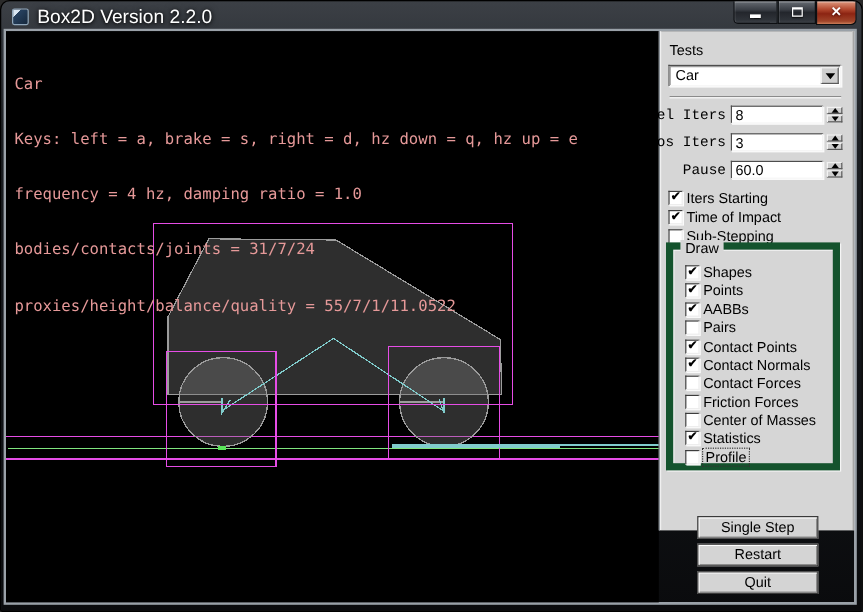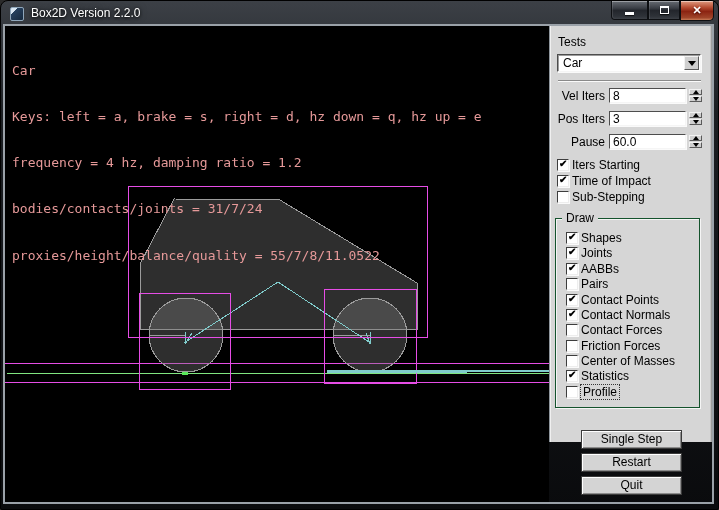--- a/index.html
+++ b/index.html
@@ -13,21 +13,21 @@
   }
 
   
   .titlebar { position:absolute; left:0; top:0; width:100%; height:25px; }
   .app-icon {
     position:absolute; left:9px; top:6px; width:14px; height:14px;
     background:linear-gradient(135deg,#d9e6f2 0%,#d9e6f2 28%,#27415f 28%,#16283c 100%);
     border:1px solid #8fa6ba; border-radius:2px;
   }
   .title-text {
-    position:absolute; left:30px; top:5px; font-size:12px; color:#ffffff;
+    position:absolute; left:30px; top:5px; font-size:16px; color:#ffffff;
     text-shadow:0 1px 3px rgba(0,0,0,0.95), 0 0 6px rgba(0,0,0,0.6); white-space:nowrap;
   }
   .cap-group { position:absolute; right:4px; top:0; display:flex; }
   .cap-btn {
     height:19px; border:1px solid #0d0f12; border-top:none;
     background:linear-gradient(180deg,#676c73 0%,#3a3e45 40%,#23262c 52%,#2e3238 85%,#3c4046 100%);
     box-shadow:inset 0 1px 0 rgba(255,255,255,0.35), inset 1px 0 0 rgba(255,255,255,0.12);
     display:flex; align-items:center; justify-content:center; cursor:default;
   }
   .cap-min { width:37px; border-radius:0 0 0 4px; }
@@ -68,21 +68,21 @@
   .combo-btn {
     position:absolute; right:1px; top:1px; width:15px; height:14px; background:#cfcfcf;
     border:1px solid; border-color:#f2f2f2 #5a5a5a #5a5a5a #f2f2f2;
     display:flex; align-items:center; justify-content:center;
   }
   .tri-down { width:0; height:0; border-left:4px solid transparent; border-right:4px solid transparent; border-top:5px solid #000; }
 
   .separator { position:absolute; left:8px; top:54px; width:143px; height:2px; border-top:1px solid #8a8a8a; border-bottom:1px solid #fafafa; }
 
   .frow { position:absolute; left:0; height:15px; }
-  .frow .flabel { position:absolute; right:108px; top:1px; text-align:right; white-space:nowrap; }
+  .frow .flabel { position:absolute; right:108px; top:1px; text-align:right; white-space:nowrap;font-family:Liberation Mono, monospace; }
   .edit {
     position:absolute; left:59px; top:0; width:77px; height:15px; background:#fff;
     border:1px solid; border-color:#4d4d4d #f5f5f5 #f5f5f5 #4d4d4d;
     box-shadow:1px 1px 0 #fafafa;
     font-family:"Liberation Sans", sans-serif; font-size:12px; padding:0 3px; color:#000; outline:none;
   }
   .spinner { position:absolute; left:139px; top:1px; width:13px; height:13px; }
   .sp-btn {
     position:absolute; left:0; width:13px; height:6px; background:#cfcfcf;
     border:1px solid; border-color:#f2f2f2 #5a5a5a #5a5a5a #f2f2f2;
@@ -96,22 +96,22 @@
   .cb {
     position:absolute; left:0; top:0; width:12px; height:12px; background:#fff;
     border:1px solid; border-color:#3d3d3d #ededed #ededed #3d3d3d;
     box-shadow:1px 1px 0 #fafafa;
   }
   .cb.checked::after { content:"\2714"; position:absolute; left:1px; top:-2px; font-size:10px; font-weight:bold; color:#000; }
   .cblabel { position:absolute; left:15px; top:-1px; white-space:nowrap; }
   .cblabel.focused { outline:1px dotted #333; padding:0 2px;text-align:right; }
 
   .groupbox {
-    position:absolute; left:5px; top:192px; width:145px; height:190px;
-    border:1px solid #14532d; box-shadow:inset 1px 1px 0 #f5f5f5, 1px 1px 0 #f5f5f5;
+    position:absolute; left:5px; top:176px; width:145px; height:190px;
+    border:6px solid #14532d; box-shadow:inset 1px 1px 0 #f5f5f5, 1px 1px 0 #f5f5f5;
   }
   .group-title { position:absolute; left:6px; top:-8px; background:#d6d6d6; padding:0 4px; }
 
   .gbtn {
     position:absolute; left:31px; width:101px; height:19px; background:#d4d4d4;
     border:1px solid #3a3a3a; box-shadow:inset 1px 1px 0 #ffffff, inset -1px -1px 0 #8c8c8c;
     text-align:center; line-height:17px; cursor:default;
   }
 </style>
 </head>
@@ -162,23 +162,23 @@
         <rect x="319" y="263" width="92" height="94" fill="none" stroke="#e64de6"></rect>
 
         <rect x="177" y="346" width="6" height="3" stroke="none" fill="#59e659"></rect>
 
         <line x1="322" y1="345.5" x2="462" y2="345.5" stroke-width="3" fill="none" stroke="#80cccc"></line>
         <line x1="462" y1="345" x2="544" y2="345" stroke-width="2" fill="none" stroke="#80cccc"></line>
       </svg>
       <div class="overlay">
         <div>Car</div>
         <div>Keys: left = a, brake = s, right = d, hz down = q, hz up = e</div>
-        <div>frequency = 4 hz, damping ratio = 1.2</div>
+        <div>frequency = 4 hz, damping ratio = 1.0</div>
         <div>bodies/contacts/joints = 31/7/24</div>
-        <div>proxies/height/balance/quality = 55/7/8/11.0522</div>
+        <div>proxies/height/balance/quality = 55/7/1/11.0522</div>
       </div>
     </div>
 
     <div class="panel">
 
       <div class="plabel" style="left:8px; top:9px;">Tests</div>
 
       <div class="combo">
         <span class="combo-text">Car</span>
         <span class="combo-btn">
@@ -242,21 +242,21 @@
 
       <div class="groupbox">
         <span class="group-title">Draw</span>
 
         <div class="cbrow" style="left:10px; top:13px;">
           <span class="cb checked"></span>
           <span class="cblabel">Shapes</span>
         </div>
         <div class="cbrow" style="left:10px; top:28px;">
           <span class="cb checked"></span>
-          <span class="cblabel">Joints</span>
+          <span class="cblabel">Points</span>
         </div>
         <div class="cbrow" style="left:10px; top:44px;">
           <span class="cb checked"></span>
           <span class="cblabel">AABBs</span>
         </div>
         <div class="cbrow" style="left:10px; top:59px;">
           <span class="cb"></span>
           <span class="cblabel">Pairs</span>
         </div>
         <div class="cbrow" style="left:10px; top:75px;">

